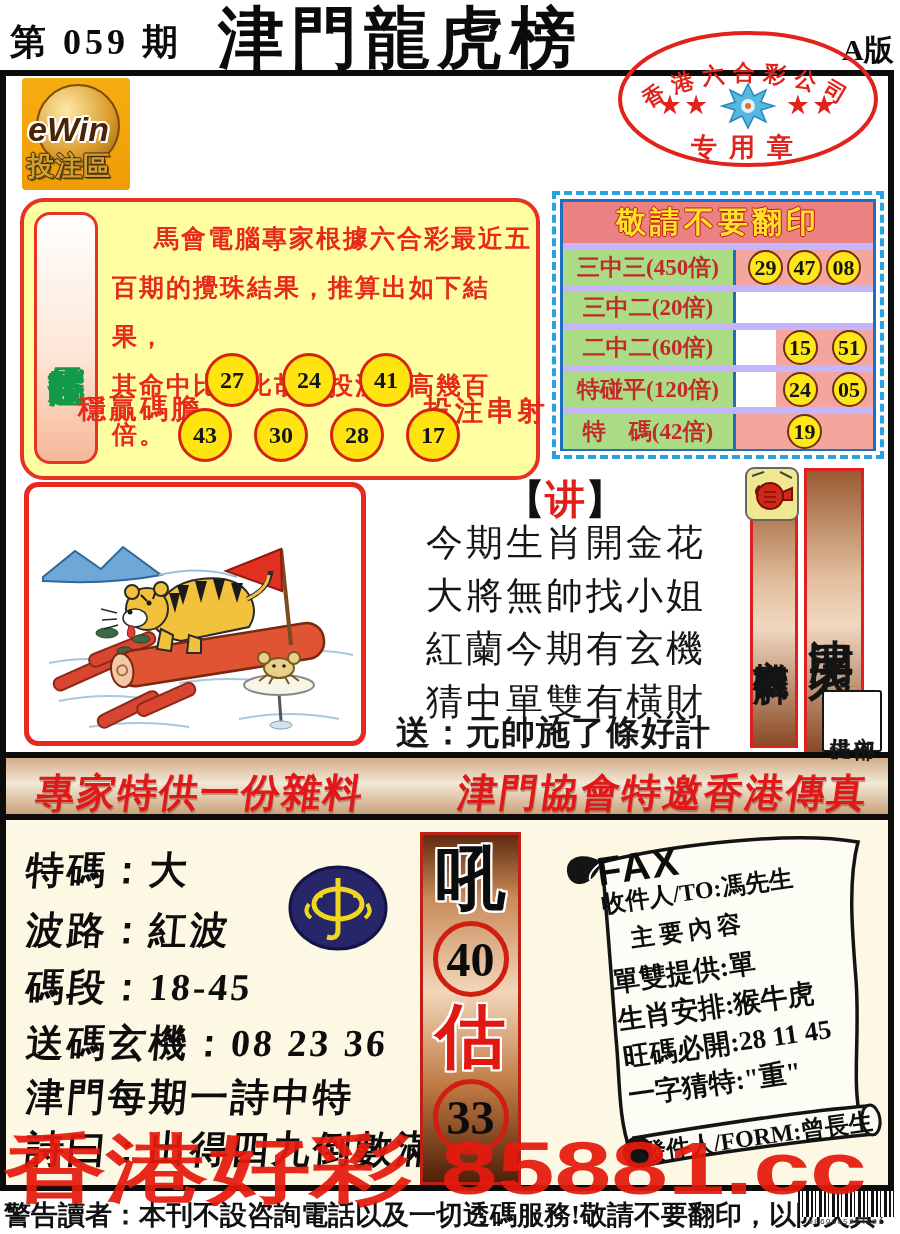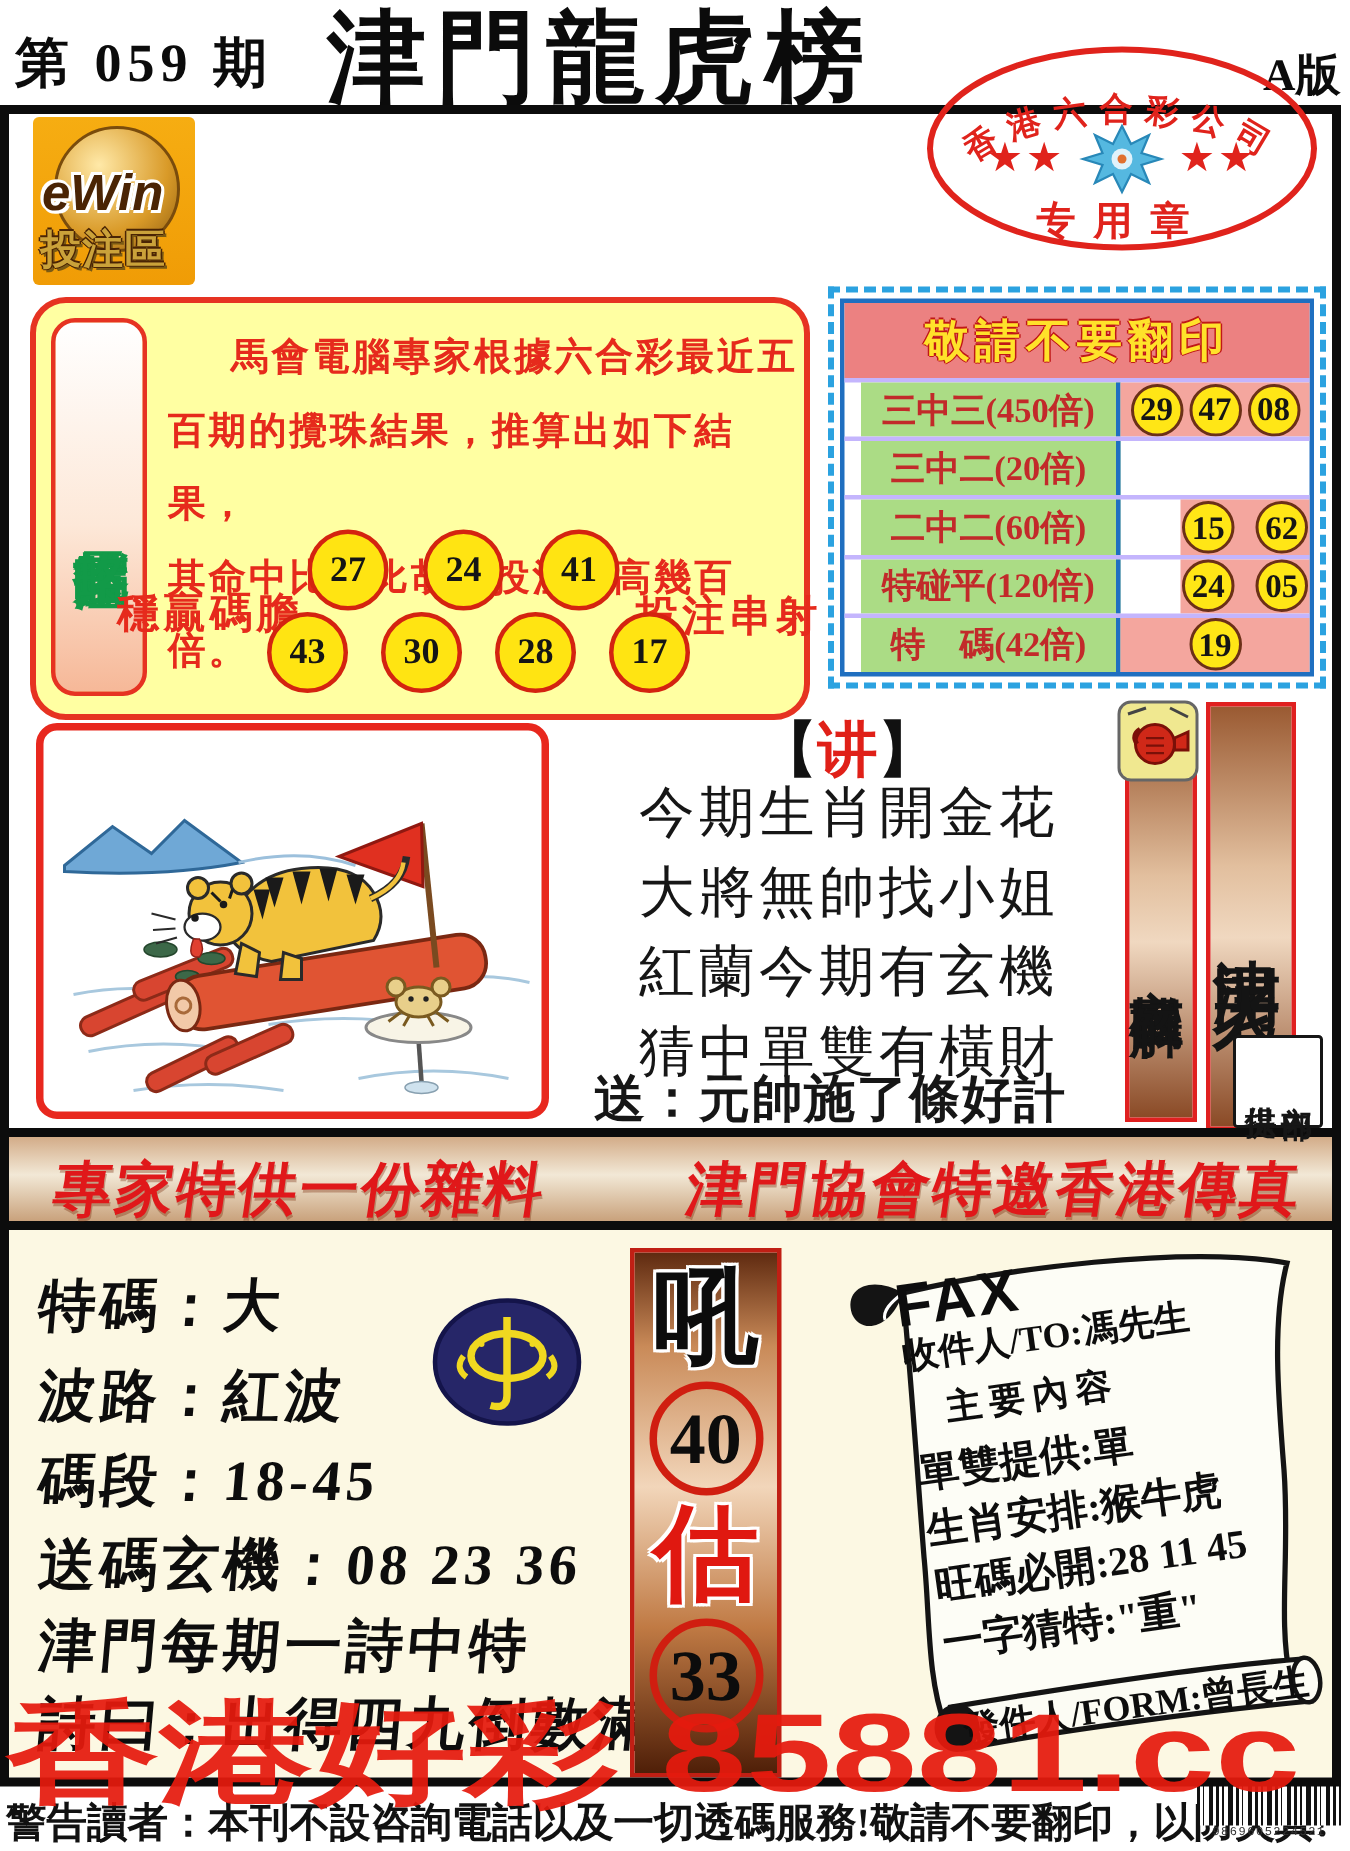--- a/index.html
+++ b/index.html
@@ -32,21 +32,21 @@
   .strategy-body .ind{text-indent:42px;}
   .stk-label{font-size:28px;font-weight:900;color:#e62a1c;letter-spacing:3px;z-index:3;}
   .sball{position:absolute;width:54px;height:54px;border-radius:50%;background:#ffe412;border:3px solid #d42310;box-sizing:border-box;
      color:#151515;font-weight:900;font-size:24px;display:flex;align-items:center;justify-content:center;z-index:3;}
   
   .dash-box{left:552px;top:191px;width:332px;height:268px;border:4px dashed #2ba2e0;box-sizing:border-box;padding:4px;background:#fff;z-index:2;}
   .odds-table{width:100%;height:100%;border:3px solid #1f6fc0;box-sizing:border-box;display:flex;flex-direction:column;}
   .odds-head{height:50px;background:#ec8181;display:flex;align-items:center;justify-content:center;
      font-size:30px;font-weight:900;color:#ffe22a;letter-spacing:4px;
      text-shadow:-1px 0 #c01818,1px 0 #c01818,0 -1px #c01818,0 1px #c01818;}
-  .odds-row{flex:1;display:flex;border-top:3px solid #c4b5fd;padding-left:11px;}
+  .odds-row{flex:1;display:flex;border-top:7px solid #c4b5fd;}
   .odds-label{width:170px;background:#abdc85;border-right:3px solid #1f6fc0;display:flex;align-items:center;justify-content:center;
      font-size:23px;font-weight:900;color:#c22a2a;}
   .odds-vals{flex:1;background:#f4a69e;display:flex;align-items:center;justify-content:center;gap:4px;}
   .odds-vals.sp{gap:14px;margin-left:40px;}
   .tball{width:35px;height:35px;border-radius:50%;background:#ffe616;border:2px solid #6b3018;box-sizing:border-box;
      color:#151515;font-weight:900;font-size:22px;display:flex;align-items:center;justify-content:center;text-align:right;}
   
   .tiger-box{left:24px;top:482px;width:342px;height:264px;border:5px solid #e8281e;border-radius:14px;background:#fff;box-sizing:border-box;overflow:hidden;z-index:2;}
   
   .mys-head{left:420px;top:472px;width:290px;text-align:center;font-size:40px;font-weight:900;color:#111;z-index:2;}
@@ -158,21 +158,21 @@
           <div class="tball">08</div>
         </div>
       </div>
       <div class="odds-row">
         <div class="odds-label">三中二(20倍)</div>
       </div>
       <div class="odds-row">
         <div class="odds-label">二中二(60倍)</div>
         <div class="odds-vals sp">
           <div class="tball">15</div>
-          <div class="tball">62</div>
+          <div class="tball">51</div>
         </div>
       </div>
       <div class="odds-row">
         <div class="odds-label">特碰平(120倍)</div>
         <div class="odds-vals sp">
           <div class="tball">24</div>
           <div class="tball">05</div>
         </div>
       </div>
       <div class="odds-row">

